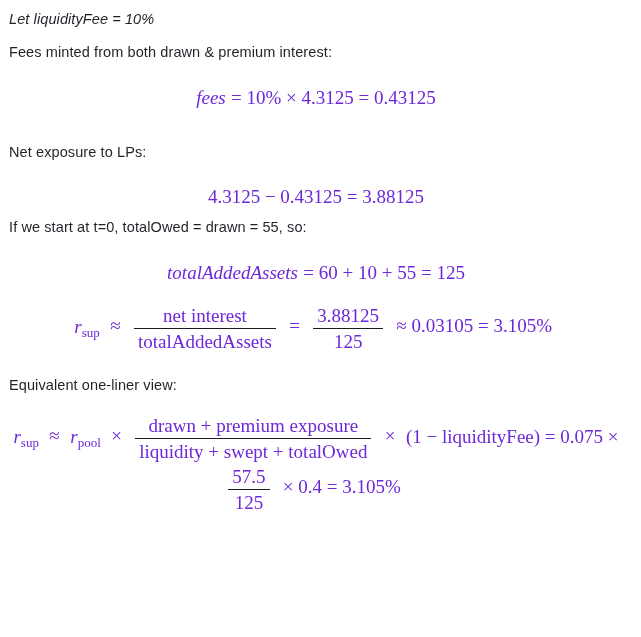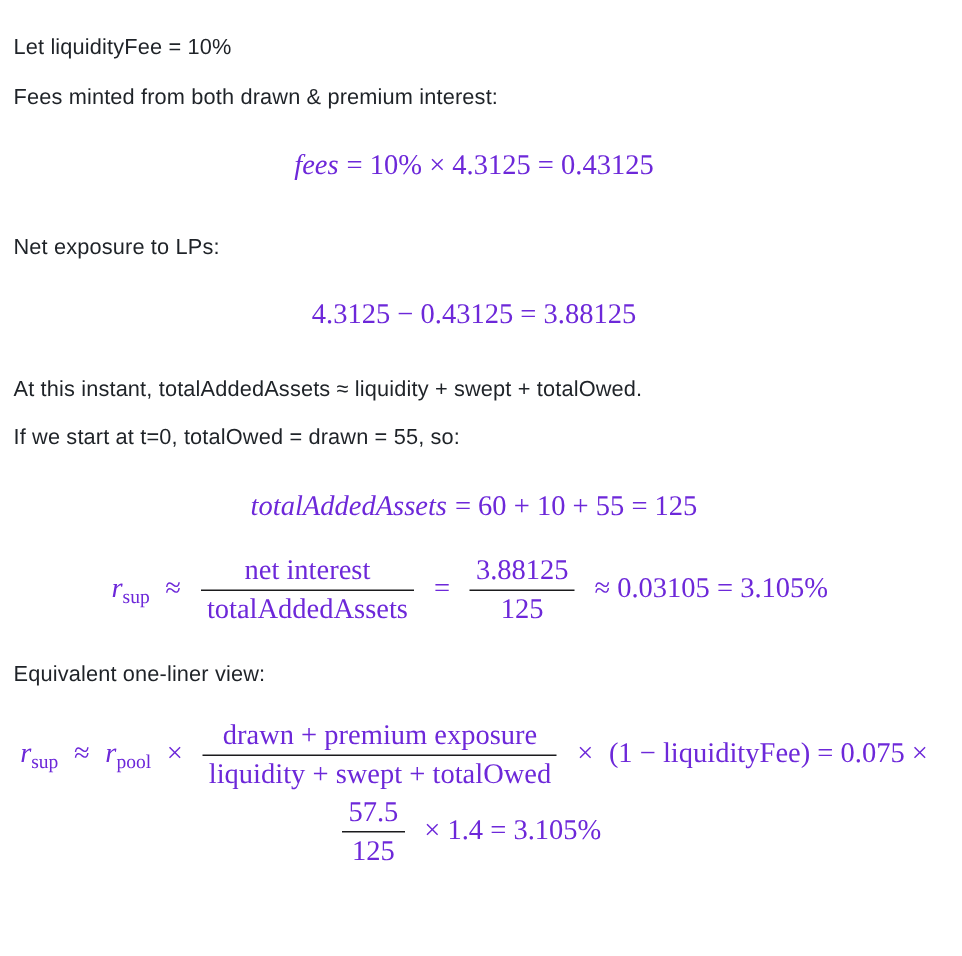--- a/index.html
+++ b/index.html
@@ -52,21 +52,21 @@
   }
   .frac .den {
     display: block;
     border-top: 1.2px solid #1b1b1d;
     padding: 1px 4px 0 4px;
     line-height: 23px;
   }
   .eqline { display: block; }
   .eqline2 { display: block; margin-top: 2px; }
   
-  .mt-p1   { margin-top: 23px; }
+  .mt-p1   { margin-top: 10px; font-style: italic; }
   .mt-p2   { margin-top: 10px; }
   .mt-eq1  { margin-top: 25px; }
   .mt-p3   { margin-top: 34px; }
   .mt-eq2  { margin-top: 24px; }
   .mt-p4   { margin-top: 30px; }
   .mt-p5   { margin-top: 10px; }
   .mt-eq3  { margin-top: 25px; }
   .mt-p6   { margin-top: 33px; }
   .mt-eq4  { margin-top: 20px; }
   .mt-p7   { margin-top: 23px; }
@@ -84,21 +84,20 @@
   <div class="math-block mt-eq1">
     <span class="mi">fees</span><span class="mbody">= 10% × 4.3125 = 0.43125</span>
   </div>
 
   <p class="para mt-p3">Net exposure to LPs:</p>
 
   <div class="math-block mt-eq2">
     <span>4.3125 − 0.43125 = 3.88125</span>
   </div>
 
-  <p class="para mt-p4">At this instant, totalAddedAssets ≈ liquidity + swept + totalOwed.</p>
 
   <p class="para mt-p5">If we start at t=0, totalOwed = drawn = 55, so:</p>
 
   <div class="math-block mt-eq3">
     <span class="mi">totalAddedAssets</span><span class="mbody">= 60 + 10 + 55 = 125</span>
   </div>
 
 
   <div class="math-block mt-eq4">
     <span class="mi">r</span><span class="msub">sup</span>
@@ -128,17 +127,17 @@
         <span class="den">liquidity + swept + totalOwed</span>
       </span>
       <span class="op">×</span>
       <span>(1 − liquidityFee) = 0.075 ×</span>
     </span>
     <span class="eqline2">
       <span class="frac">
         <span class="num">57.5</span>
         <span class="den">125</span>
       </span>
-      <span class="op">× 1.4 = 3.105%</span>
+      <span class="op">× 0.4 = 3.105%</span>
     </span>
   </div>
 
 </div>
 
 </body></html>

